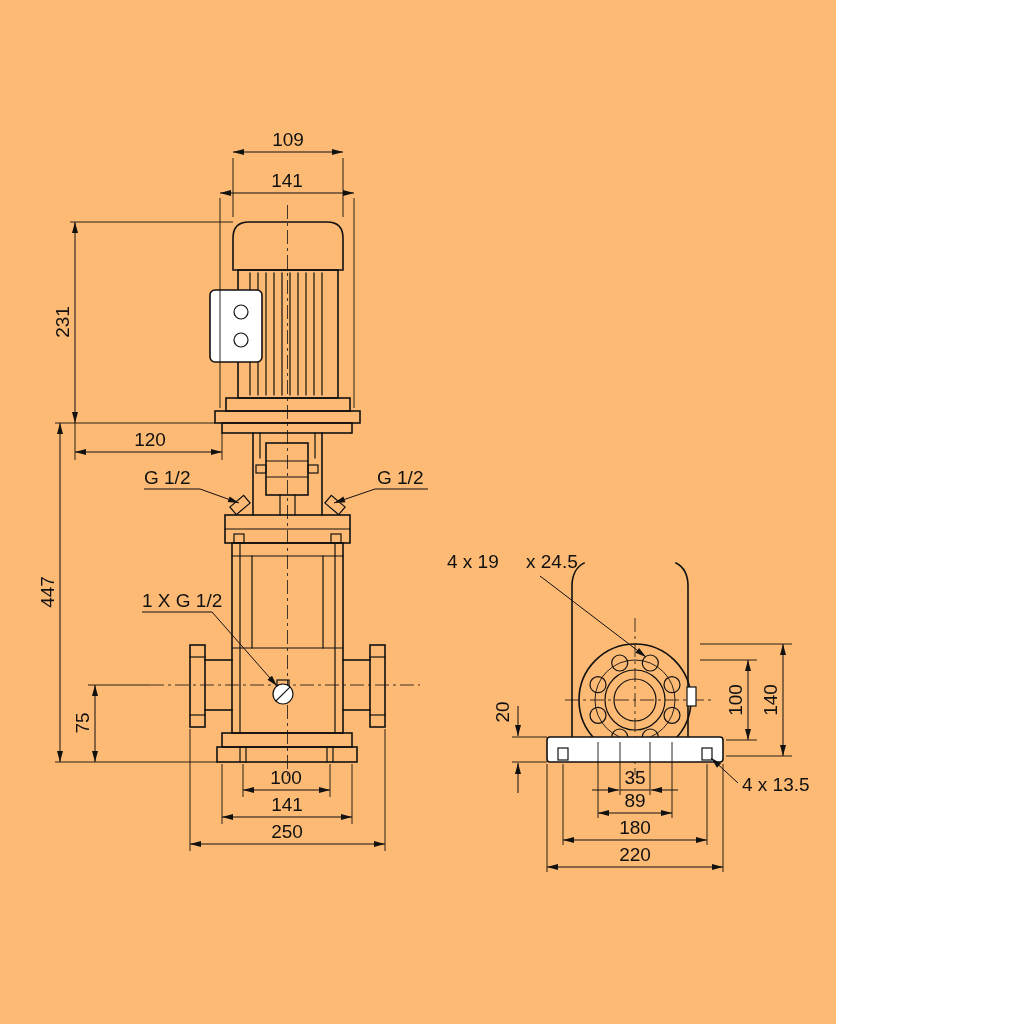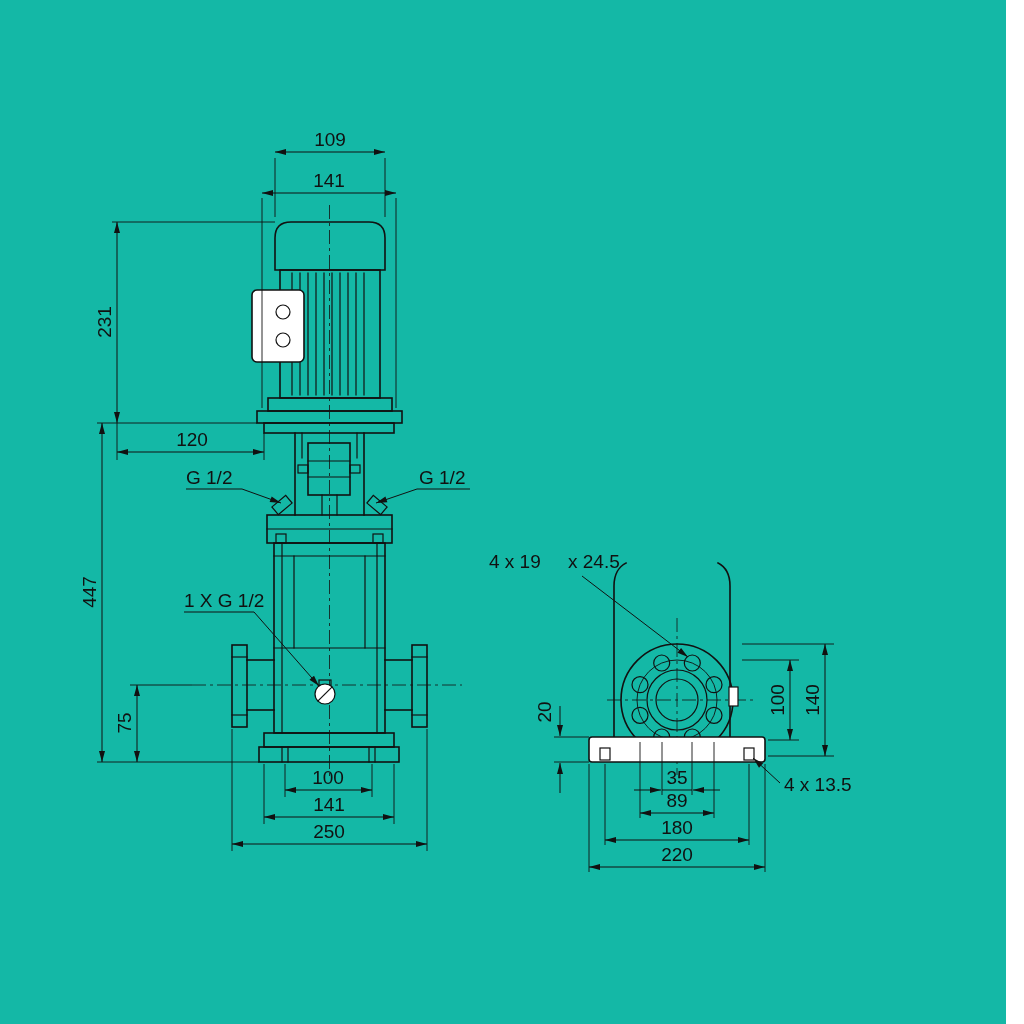--- a/index.html
+++ b/index.html
@@ -1,16 +1,16 @@
 <!DOCTYPE html>
 <html><head>
 <meta charset="utf-8">
 <style>
   html,body{margin:0;padding:0;background:#ffffff;}
-  .stage{width:964px;height:1024px;position:relative;background:#14b8a6;overflow:hidden;padding-left:42px;}
+  .stage{width:836px;height:1024px;position:relative;background:#fdba74;overflow:hidden;}
   svg{display:block;}
   .ln{stroke:#111;stroke-width:1.6;fill:none;stroke-linecap:square;}
   .ln2{stroke:#111;stroke-width:1.2;fill:none;stroke-linecap:square;}
   .thin{stroke:#111;stroke-width:0.9;fill:none;}
   .dim{stroke:#111;stroke-width:1;fill:none;}
   .cl{stroke:#111;stroke-width:0.8;fill:none;stroke-dasharray:14 4 3 4;}
   .wht{fill:#fff;stroke:#111;stroke-width:1.6;}
   .wht2{fill:#fff;stroke:#111;stroke-width:1.2;}
   text{font-family:"Liberation Sans", sans-serif;font-size:19px;fill:#111;}
 </style>

